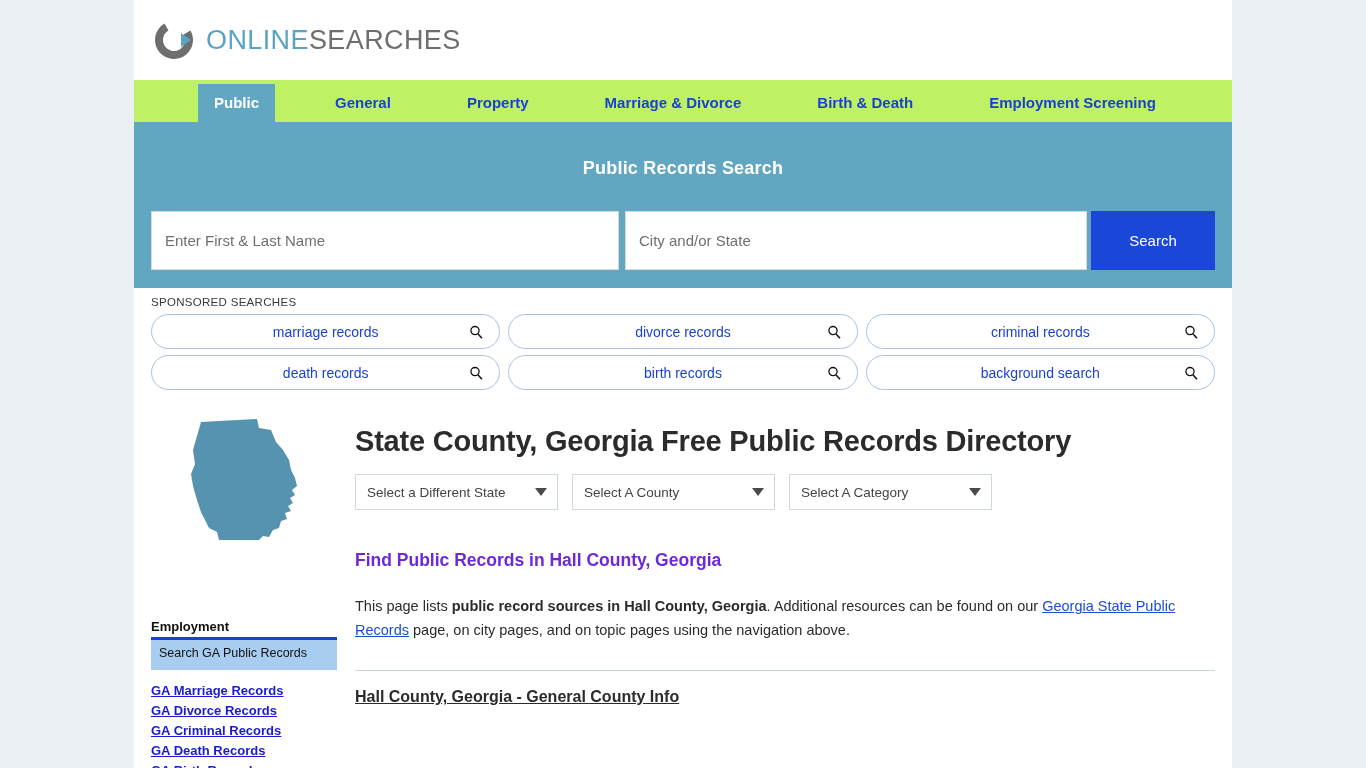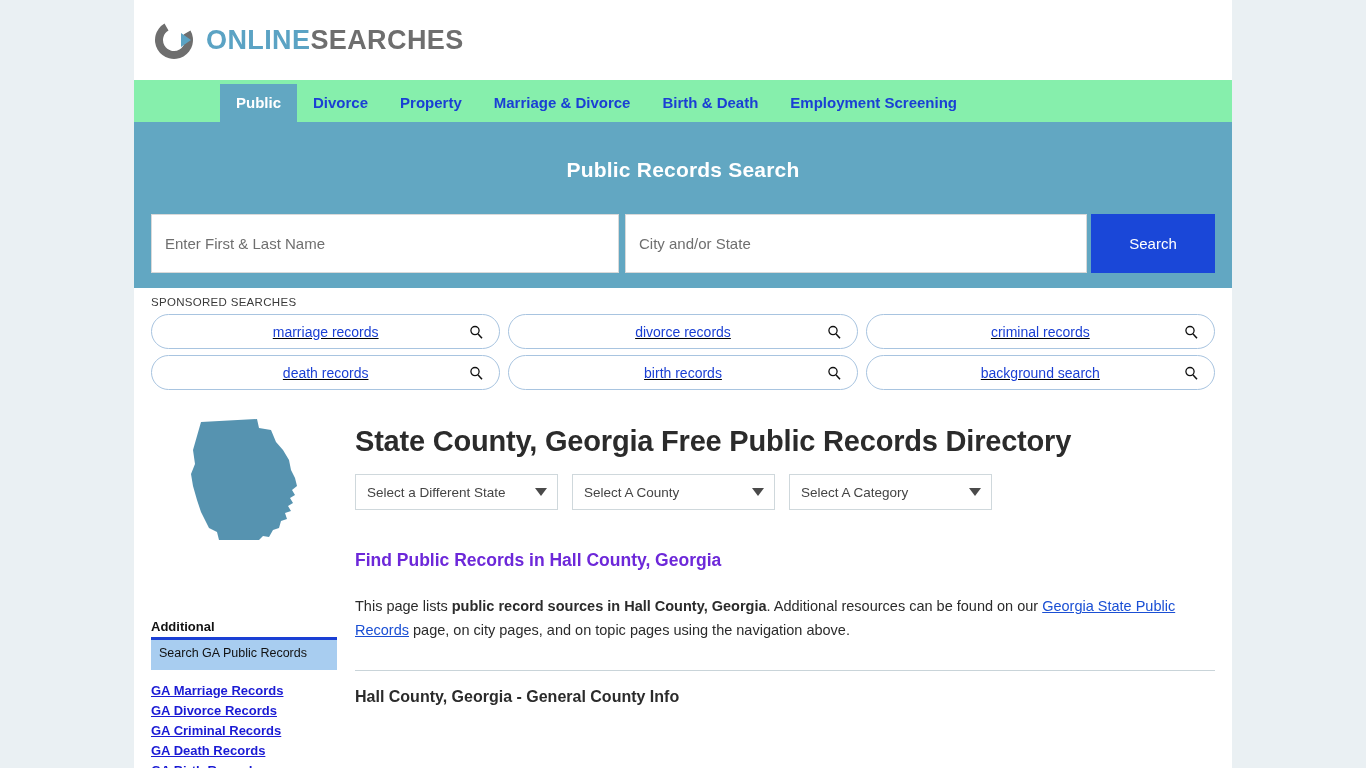--- a/index.html
+++ b/index.html
@@ -31,36 +31,37 @@
   }
   .logo {
     display: flex;
     align-items: center;
     gap: 9px;
     height: 46px;
   }
   .logo-mark { width: 46px; height: 46px; flex: 0 0 46px; }
   .logo-text {
     font-size: 27px;
-    font-weight: bold;
+    font-weight: normal;
     letter-spacing: 0.4px;
     line-height: 1;
     white-space: nowrap;
   }
   .logo-online { color: #5ba3c4; }
   .logo-searches { color: #6e6e6e; }
 
   
   .nav {
     height: 44px;
-    background: #86efac;
+    background: #bef264;
     border-bottom: 2px solid #62a7c2;
     display: flex;
     align-items: flex-end;
-    padding-left: 86px;
+    padding-left: 64px;
+    gap: 44px;
   }
   .nav-item {
     font-size: 15px;
     font-weight: bold;
     color: #1a3fd4;
     padding: 11px 16px 12px 16px;
     line-height: 1;
     cursor: pointer;
     white-space: nowrap;
   }
@@ -72,21 +73,21 @@
   
   .search-banner {
     background: #62a7c2;
     height: 164px;
     padding: 0 17px;
     position: relative;
   }
   .search-title {
     text-align: center;
     color: #ffffff;
-    font-size: 21px;
+    font-size: 18px;
     font-weight: bold;
     padding-top: 34px;
     letter-spacing: .2px;
   }
   .search-row {
     display: flex;
     margin-top: 32px;
     align-items: stretch;
   }
   .search-input {
@@ -121,21 +122,20 @@
   .sponsored-label {
     font-size: 11.5px;
     color: #3a3a3a;
     letter-spacing: .3px;
     margin-bottom: 6px;
   }
   .pill-row {
     display: flex;
     gap: 8px;
     margin-bottom: 6px;
-    text-decoration: underline;
   }
   .pill {
     flex: 1;
     height: 35px;
     border: 1px solid #a8c4e0;
     border-radius: 18px;
     display: flex;
     align-items: center;
     justify-content: center;
     position: relative;
@@ -257,20 +257,21 @@
   .divider {
     border-top: 1px solid #c9d4d9;
     margin-top: 27px;
     max-width: 880px;
   }
   .subsec-heading {
     font-size: 16px;
     font-weight: bold;
     color: #2b2b2b;
     margin-top: 17px;
+    text-decoration: underline;
   }
 </style>
 </head>
 <body>
 
 <div class="page">
 
   <div class="header">
     <div class="logo">
       <span class="logo-mark">
@@ -280,21 +281,21 @@
         </svg>
       </span>
       <span class="logo-text">
         <span class="logo-online">ONLINE</span><span class="logo-searches">SEARCHES</span>
       </span>
     </div>
   </div>
 
   <div class="nav">
     <div class="nav-item active">Public</div>
-    <div class="nav-item">Divorce</div>
+    <div class="nav-item">General</div>
     <div class="nav-item">Property</div>
     <div class="nav-item">Marriage &amp; Divorce</div>
     <div class="nav-item">Birth &amp; Death</div>
     <div class="nav-item">Employment Screening</div>
   </div>
 
   <div class="search-banner">
     <div class="search-title">Public Records Search</div>
     <div class="search-row">
       <input class="search-input name" type="text" placeholder="Enter First &amp; Last Name" style="">
@@ -373,21 +374,21 @@
       <span class="state-map">
         <svg viewBox="0 0 130 128" width="130" height="128">
           <path d="M22,6 L78,3 L80,12 L92,14 L97,26 L104,34 L110,44 L112,54 L116,62
                    L118,70 L113,74 L116,79 L111,82 L114,87 L109,90 L112,95 L106,97
                    L108,103 L102,105 L100,112 L94,114 L90,121 L84,120 L80,124
                    L40,124 L38,116 L30,112 L26,104 L22,96 L18,84 L14,70 L12,58
                    L16,48 L14,34 L18,20 Z" fill="#5693b0"></path>
         </svg>
       </span>
 
-      <div class="adv-heading">Additional</div>
+      <div class="adv-heading">Employment</div>
       <div class="adv-box">Search GA Public Records</div>
 
       <div class="side-links">
         <a class="side-link">GA Marriage Records</a>
         <a class="side-link">GA Divorce Records</a>
         <a class="side-link">GA Criminal Records</a>
         <a class="side-link">GA Death Records</a>
         <a class="side-link">GA Birth Records</a>
       </div>
     </div>

